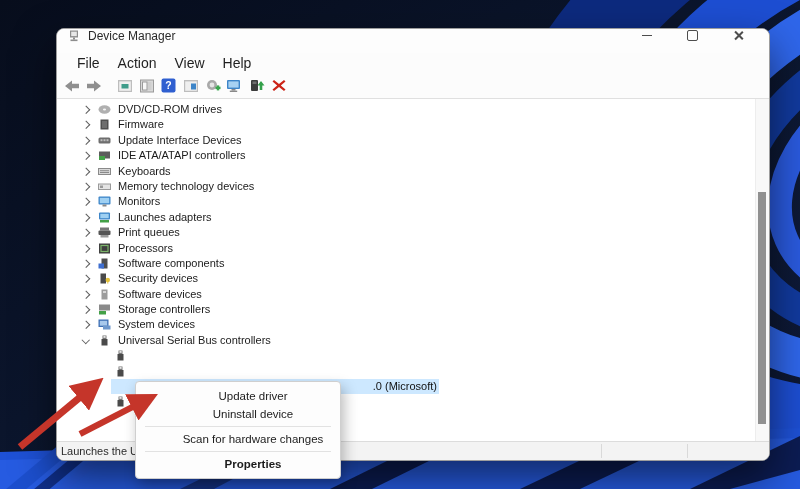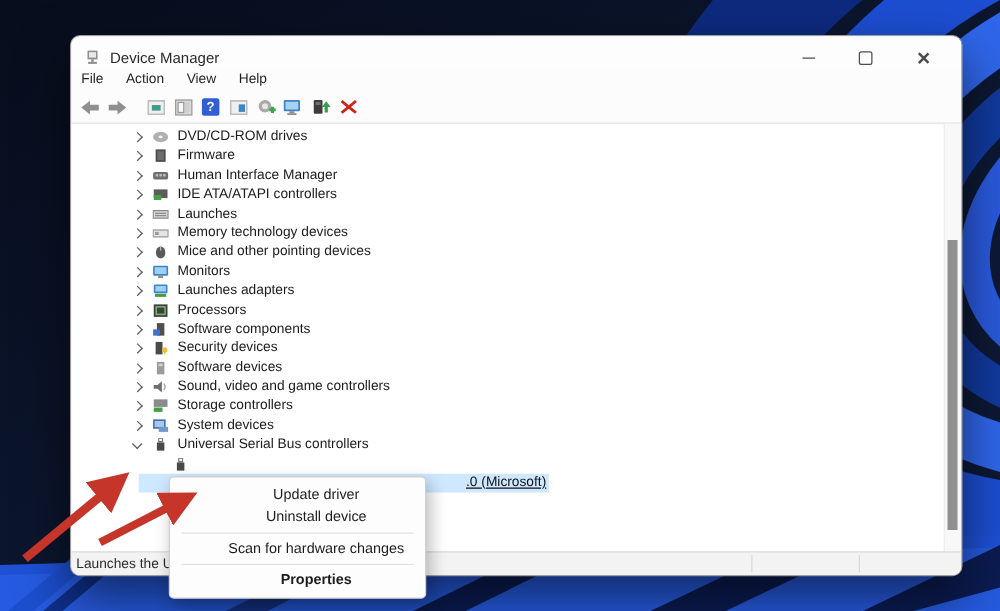--- a/index.html
+++ b/index.html
@@ -9,56 +9,56 @@
   
   .wallpaper{position:absolute;inset:0;z-index:0;}
   .wallpaper svg{display:block;}
 
   
   .window{position:absolute;left:56px;top:28px;width:714px;height:433px;
           box-sizing:border-box;background:#ffffff;border:1px solid #9d9d9d;
           border-radius:8px;box-shadow:0 18px 42px rgba(0,0,0,.55);
           overflow:hidden;z-index:10;}
 
-  .titlebar{height:24px;display:flex;align-items:flex-end;padding-left:10px;background:#fdfdfd;}
+  .titlebar{height:24px;display:flex;align-items:flex-start;padding-left:10px;background:#fdfdfd;}
   .app-icon{width:14px;height:13px;margin-right:7px;}
   .title-text{font-size:12px;color:#2a2a2a;}
   .controls{margin-left:auto;display:flex;align-items:center;gap:33px;padding-right:24px;}
   .ctl{width:13px;height:13px;display:flex;align-items:center;justify-content:center;}
   .ctl-min-bar{width:10px;height:1.5px;background:#4d4d4d;}
   .ctl-max-box{width:9px;height:9px;border:1.4px solid #4d4d4d;border-radius:2px;}
   .ctl-x{position:relative;width:11px;height:11px;}
   .ctl-x:before,.ctl-x:after{content:"";position:absolute;left:5px;top:0;width:1.5px;height:11px;background:#4d4d4d;}
   .ctl-x:before{transform:rotate(45deg);} .ctl-x:after{transform:rotate(-45deg);}
 
-  .menubar{height:20px;display:flex;align-items:center;padding-left:0;
-           font-size:11px;color:#1f1f1f;background:#fcfcfc;}
+  .menubar{height:20px;display:flex;align-items:center;padding-left:12px;
+           font-size:14px;color:#1f1f1f;background:#fcfcfc;}
   .menu-label{padding:2px 10px 2px 8px;}
 
   .toolbar{height:25px;display:flex;align-items:center;padding-left:4px;
            border-bottom:4px solid #e0e0e0;background:#fcfcfc;}
   .tbtn{width:21px;height:20px;display:flex;align-items:center;justify-content:center;margin-right:1px;}
   .tgap{width:9px;}
 
   .content{position:absolute;left:0;right:0;top:70px;bottom:18px;background:#fff;}
   .tree{position:absolute;left:0;top:0;right:13px;bottom:0;padding-top:3px;overflow:hidden;}
-  .trow{position:relative;height:15.4px;margin-left:24px;}
+  .trow{position:relative;height:15.4px;}
   .chev-box{position:absolute;left:25px;top:4px;width:8px;height:8px;}
   .chev{display:block;width:4.5px;height:4.5px;margin:1px 0 0 1px;
         border-right:1.4px solid #5f5f5f;border-bottom:1.4px solid #5f5f5f;
         transform:rotate(-45deg);}
   .chev.exp{transform:rotate(45deg);margin-top:0;}
   .ti{position:absolute;left:41px;top:2px;width:13px;height:11px;}
   .ti svg{display:block;}
   .trow.child .ti{left:57px;}
   .tlabel{position:absolute;left:61px;top:1px;font-size:11px;color:#1b1b1b;white-space:nowrap;}
 
   .sel-highlight{position:absolute;left:54px;top:280px;width:328px;height:15px;
                  background:#cde8ff;z-index:1;}
-  .sel-label{position:absolute;right:2px;top:1px;font-size:11px;color:#111;text-decoration:underline;}
+  .sel-label{position:absolute;right:2px;top:1px;font-size:11px;color:#111;}
 
   .vscroll{position:absolute;top:0;right:0;bottom:0;width:13px;background:#f8f8f8;border-left:1px solid #ededed;}
   .vthumb{position:absolute;left:2px;width:8px;top:93px;height:232px;background:#909090;}
 
   .statusbar{position:absolute;left:0;right:0;bottom:0;height:18px;background:#f3f3f3;
              border-top:1px solid #dcdcdc;font-size:11px;color:#2b2b2b;
              display:flex;align-items:center;padding-left:4px;}
   .sb-div{position:absolute;top:2px;bottom:2px;width:1px;background:#d9d9d9;}
   .sb-div.d1{left:544px;} .sb-div.d2{left:630px;}
 
@@ -249,21 +249,21 @@
             <i class="chev"></i>
           </span>
           <span class="ti">
             <svg width="13" height="11" viewBox="0 0 13 11">
               <rect x="0.5" y="2.5" width="12" height="6" rx="1.5" fill="#6e6e6e"></rect>
               <rect x="2.5" y="4.2" width="2" height="2" fill="#bdbdbd"></rect>
               <rect x="5.5" y="4.2" width="2" height="2" fill="#bdbdbd"></rect>
               <rect x="8.5" y="4.2" width="2" height="2" fill="#bdbdbd"></rect>
             </svg>
           </span>
-          <span class="tlabel">Human Interface Manager</span>
+          <span class="tlabel">Update Interface Devices</span>
         </div>
         <div class="trow">
           <span class="chev-box">
             <i class="chev"></i>
           </span>
           <span class="ti">
             <svg width="13" height="11" viewBox="0 0 13 11">
               <rect x="1" y="1.5" width="11" height="7" fill="#5c5c5c"></rect>
               <rect x="1" y="6" width="6" height="4" fill="#43a047"></rect>
             </svg>
@@ -274,45 +274,33 @@
           <span class="chev-box">
             <i class="chev"></i>
           </span>
           <span class="ti">
             <svg width="13" height="11" viewBox="0 0 13 11">
               <rect x="0.5" y="2.5" width="12" height="6" fill="#d9d9d9" stroke="#8a8a8a"></rect>
               <rect x="2" y="4.2" width="9" height="1" fill="#8a8a8a"></rect>
               <rect x="2" y="6" width="9" height="1" fill="#8a8a8a"></rect>
             </svg>
           </span>
-          <span class="tlabel">Launches</span>
+          <span class="tlabel">Keyboards</span>
         </div>
         <div class="trow">
           <span class="chev-box">
             <i class="chev"></i>
           </span>
           <span class="ti">
             <svg width="13" height="11" viewBox="0 0 13 11">
               <rect x="0.5" y="3" width="12" height="5.5" fill="#e4e4e4" stroke="#9a9a9a"></rect>
               <rect x="2" y="4.5" width="3" height="2.5" fill="#9a9a9a"></rect>
             </svg>
           </span>
           <span class="tlabel">Memory technology devices</span>
-        </div>
-        <div class="trow">
-          <span class="chev-box">
-            <i class="chev"></i>
-          </span>
-          <span class="ti">
-            <svg width="13" height="11" viewBox="0 0 13 11">
-              <ellipse cx="6.5" cy="6" rx="3.8" ry="4.8" fill="#5a5a5a"></ellipse>
-              <rect x="6" y="0.5" width="1" height="4" fill="#b9b9b9"></rect>
-            </svg>
-          </span>
-          <span class="tlabel">Mice and other pointing devices</span>
         </div>
         <div class="trow">
           <span class="chev-box">
             <i class="chev"></i>
           </span>
           <span class="ti">
             <svg width="13" height="11" viewBox="0 0 13 11">
               <rect x="0.5" y="0.5" width="12" height="8" rx="1" fill="#3d85c8"></rect>
               <rect x="1.8" y="1.8" width="9.4" height="5.4" fill="#9fd0f2"></rect>
               <rect x="4.5" y="8.5" width="4" height="2" fill="#8a8a8a"></rect>
@@ -332,20 +320,33 @@
             </svg>
           </span>
           <span class="tlabel">Launches adapters</span>
         </div>
         <div class="trow">
           <span class="chev-box">
             <i class="chev"></i>
           </span>
           <span class="ti">
             <svg width="13" height="11" viewBox="0 0 13 11">
+              <rect x="2" y="0.5" width="9" height="3" fill="#777"></rect>
+              <rect x="0.5" y="3.5" width="12" height="4.5" rx="1" fill="#555"></rect>
+              <rect x="2.5" y="8" width="8" height="2.5" fill="#9a9a9a"></rect>
+            </svg>
+          </span>
+          <span class="tlabel">Print queues</span>
+        </div>
+        <div class="trow">
+          <span class="chev-box">
+            <i class="chev"></i>
+          </span>
+          <span class="ti">
+            <svg width="13" height="11" viewBox="0 0 13 11">
               <rect x="1" y="0.5" width="11" height="10" fill="#3f3f3f"></rect>
               <rect x="3" y="2.5" width="7" height="6" fill="none" stroke="#7cb56a" stroke-width="1.2"></rect>
             </svg>
           </span>
           <span class="tlabel">Processors</span>
         </div>
         <div class="trow">
           <span class="chev-box">
             <i class="chev"></i>
           </span>
@@ -374,32 +375,20 @@
           <span class="chev-box">
             <i class="chev"></i>
           </span>
           <span class="ti">
             <svg width="13" height="11" viewBox="0 0 13 11">
               <rect x="3.5" y="0.5" width="6" height="10" fill="#9c9c9c"></rect>
               <rect x="5" y="2" width="3" height="2" fill="#d7d7d7"></rect>
             </svg>
           </span>
           <span class="tlabel">Software devices</span>
-        </div>
-        <div class="trow">
-          <span class="chev-box">
-            <i class="chev"></i>
-          </span>
-          <span class="ti">
-            <svg width="13" height="11" viewBox="0 0 13 11">
-              <polygon points="1,4 4,4 7.5,1 7.5,10 4,7 1,7" fill="#6e6e6e"></polygon>
-              <path d="M9 3 Q11.2 5.5 9 8" stroke="#9a9a9a" fill="none"></path>
-            </svg>
-          </span>
-          <span class="tlabel">Sound, video and game controllers</span>
         </div>
         <div class="trow">
           <span class="chev-box">
             <i class="chev"></i>
           </span>
           <span class="ti">
             <svg width="13" height="11" viewBox="0 0 13 11">
               <rect x="1" y="0.5" width="11" height="6" fill="#8a8a8a"></rect>
               <rect x="1" y="7" width="7" height="3.5" fill="#43a047"></rect>
             </svg>

